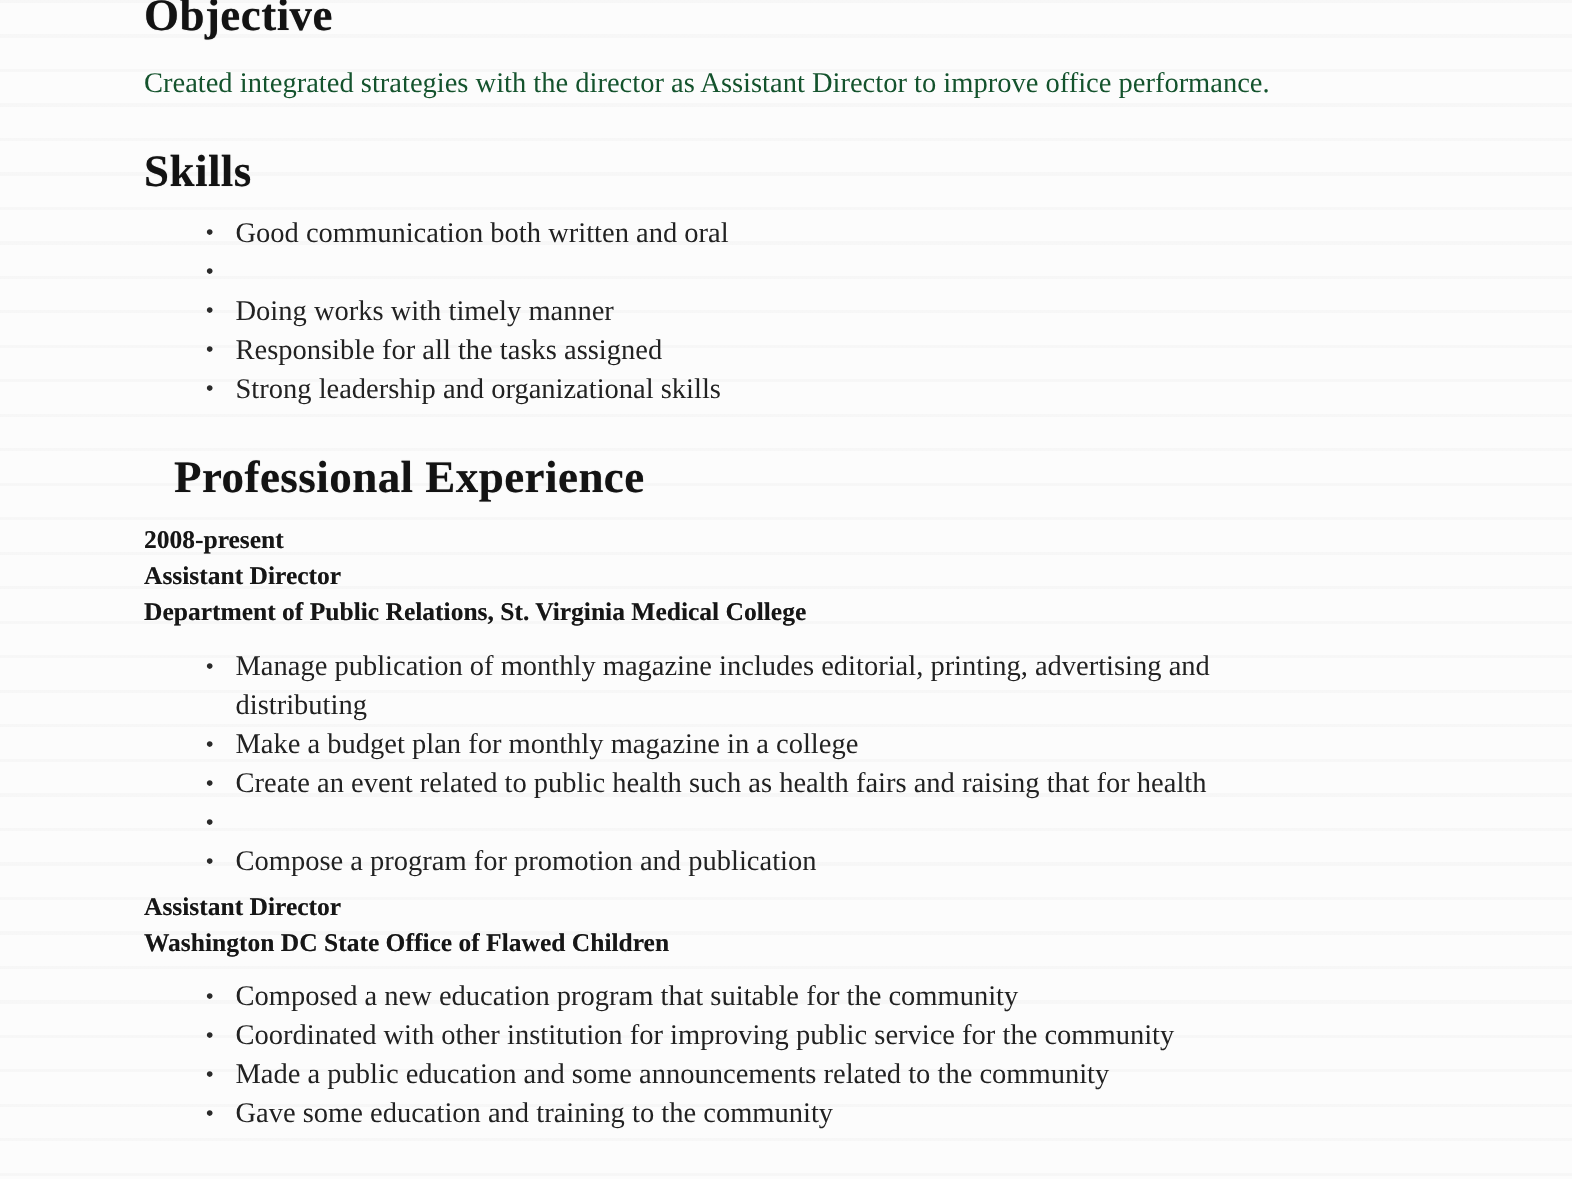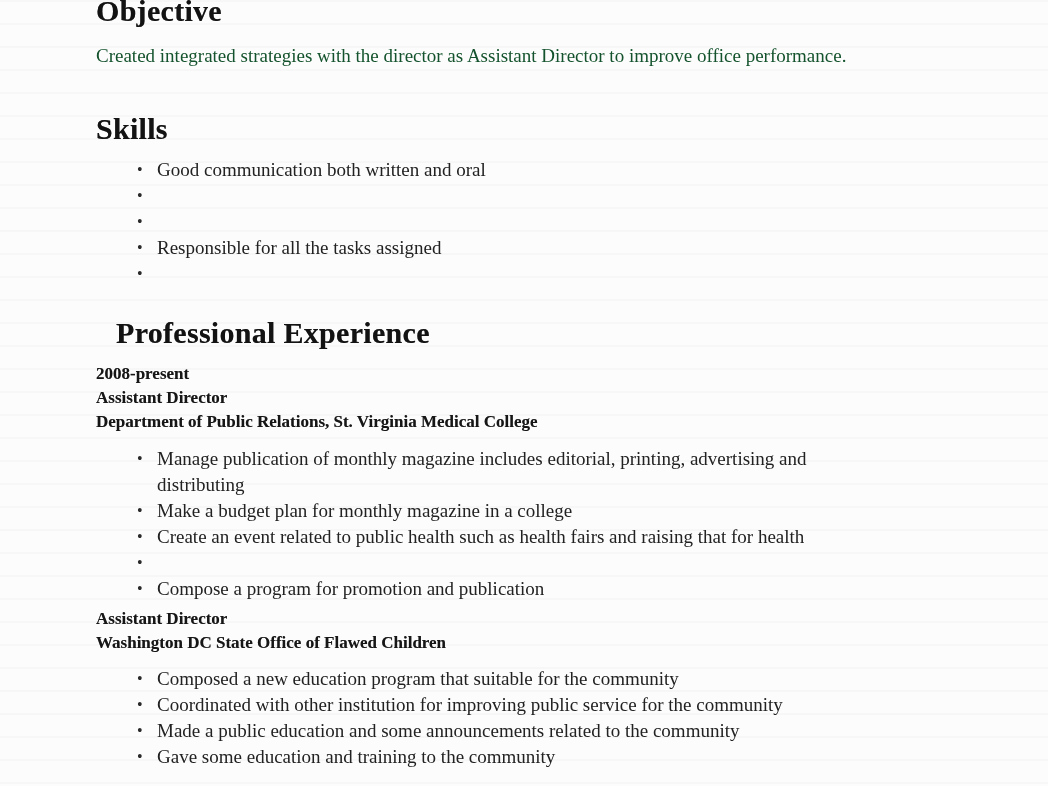--- a/index.html
+++ b/index.html
@@ -28,21 +28,21 @@
   .section-heading {
     margin: 0;
     font-size: 30px;
     line-height: 33px;
     font-weight: 700;
     color: #131313;
     letter-spacing: 0.3px;
     text-shadow: 0 0 0.5px rgba(20,20,20,0.55);
   }
   .heading-objective { margin-top: -6px; }
-  .heading-skills { margin-top: 43px; }
+  .heading-skills { margin-top: 29px; }
   .heading-experience { margin-top: 29px; margin-left: 20px; }
   .body-text {
     margin: 16px 0 0 0;
     font-size: 19px;
     line-height: 26px;
     color: #14532d;
   }
   ul.bullet-list {
     list-style: none;
     margin: 12px 0 0 0;
@@ -91,27 +91,29 @@
   <ul class="bullet-list">
     <li>
       <span class="bullet-glyph">•</span>
       <span class="bullet-text">Good communication both written and oral</span>
     </li>
     <li>
       <span class="bullet-glyph">•</span>
     </li>
     <li>
       <span class="bullet-glyph">•</span>
+      <span class="bullet-text">Doing works with timely manner</span>
     </li>
     <li>
       <span class="bullet-glyph">•</span>
       <span class="bullet-text">Responsible for all the tasks assigned</span>
     </li>
     <li>
       <span class="bullet-glyph">•</span>
+      <span class="bullet-text">Strong leadership and organizational skills</span>
     </li>
   </ul>
 
   <h1 class="section-heading heading-experience">Professional Experience</h1>
 
   <div class="job-header">
     <div>2008-present</div>
     <div>Assistant Director</div>
     <div>Department of Public Relations, St. Virginia Medical College</div>
   </div>

